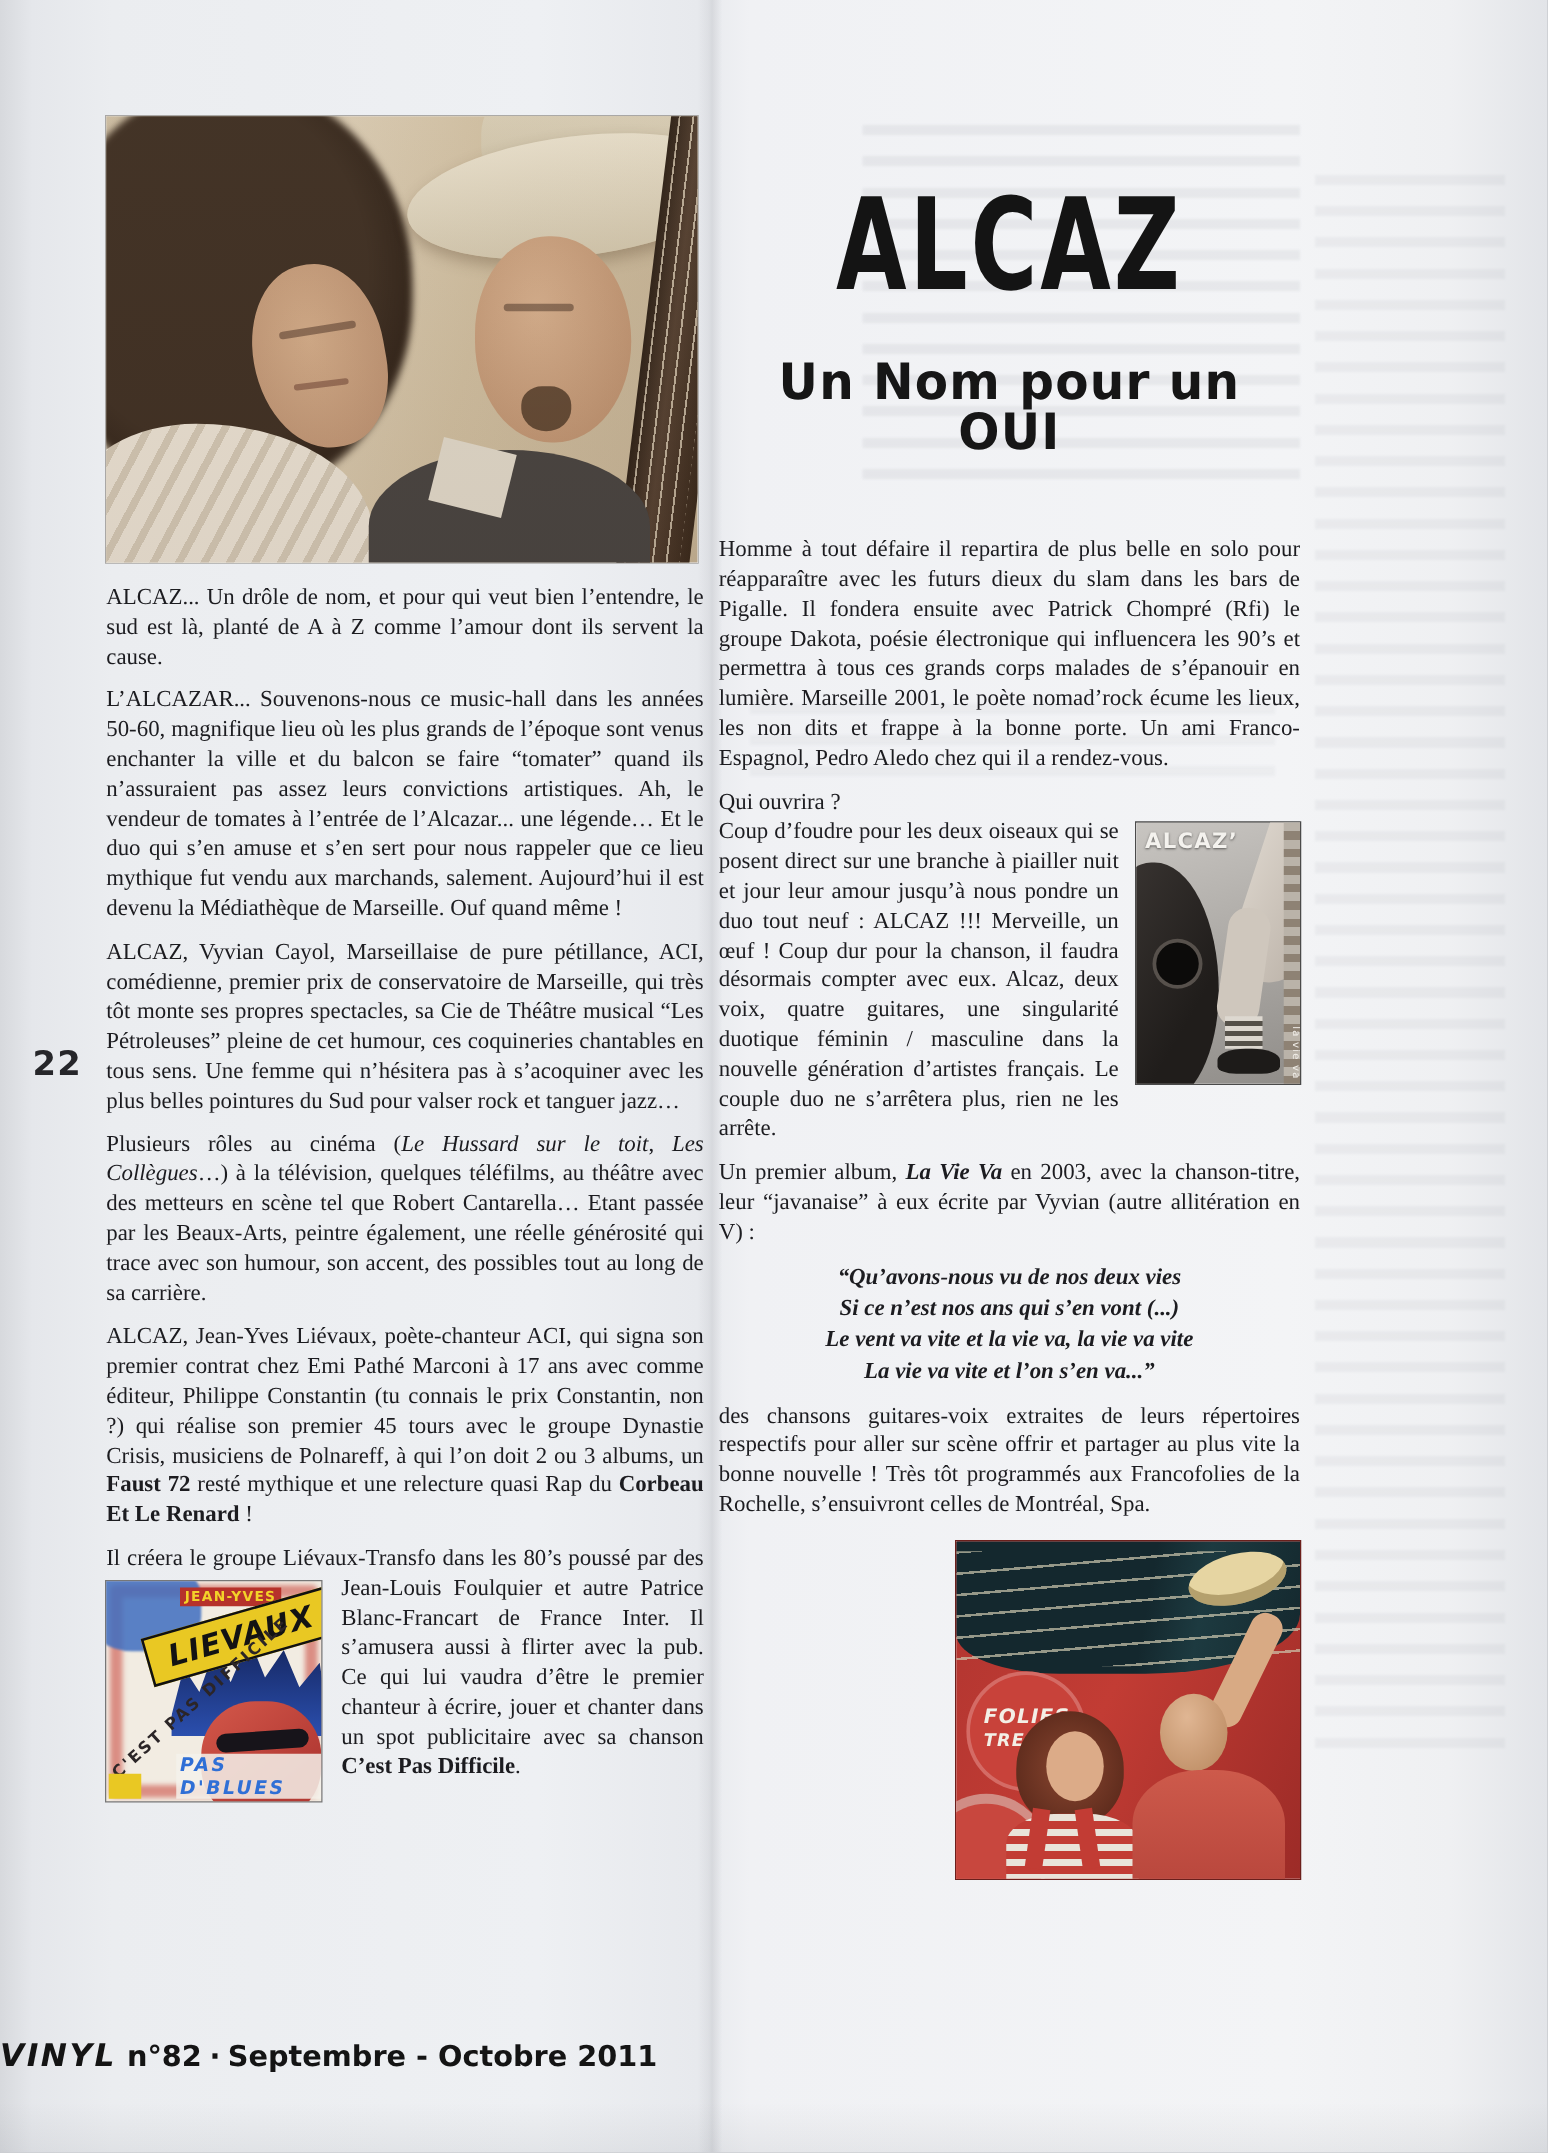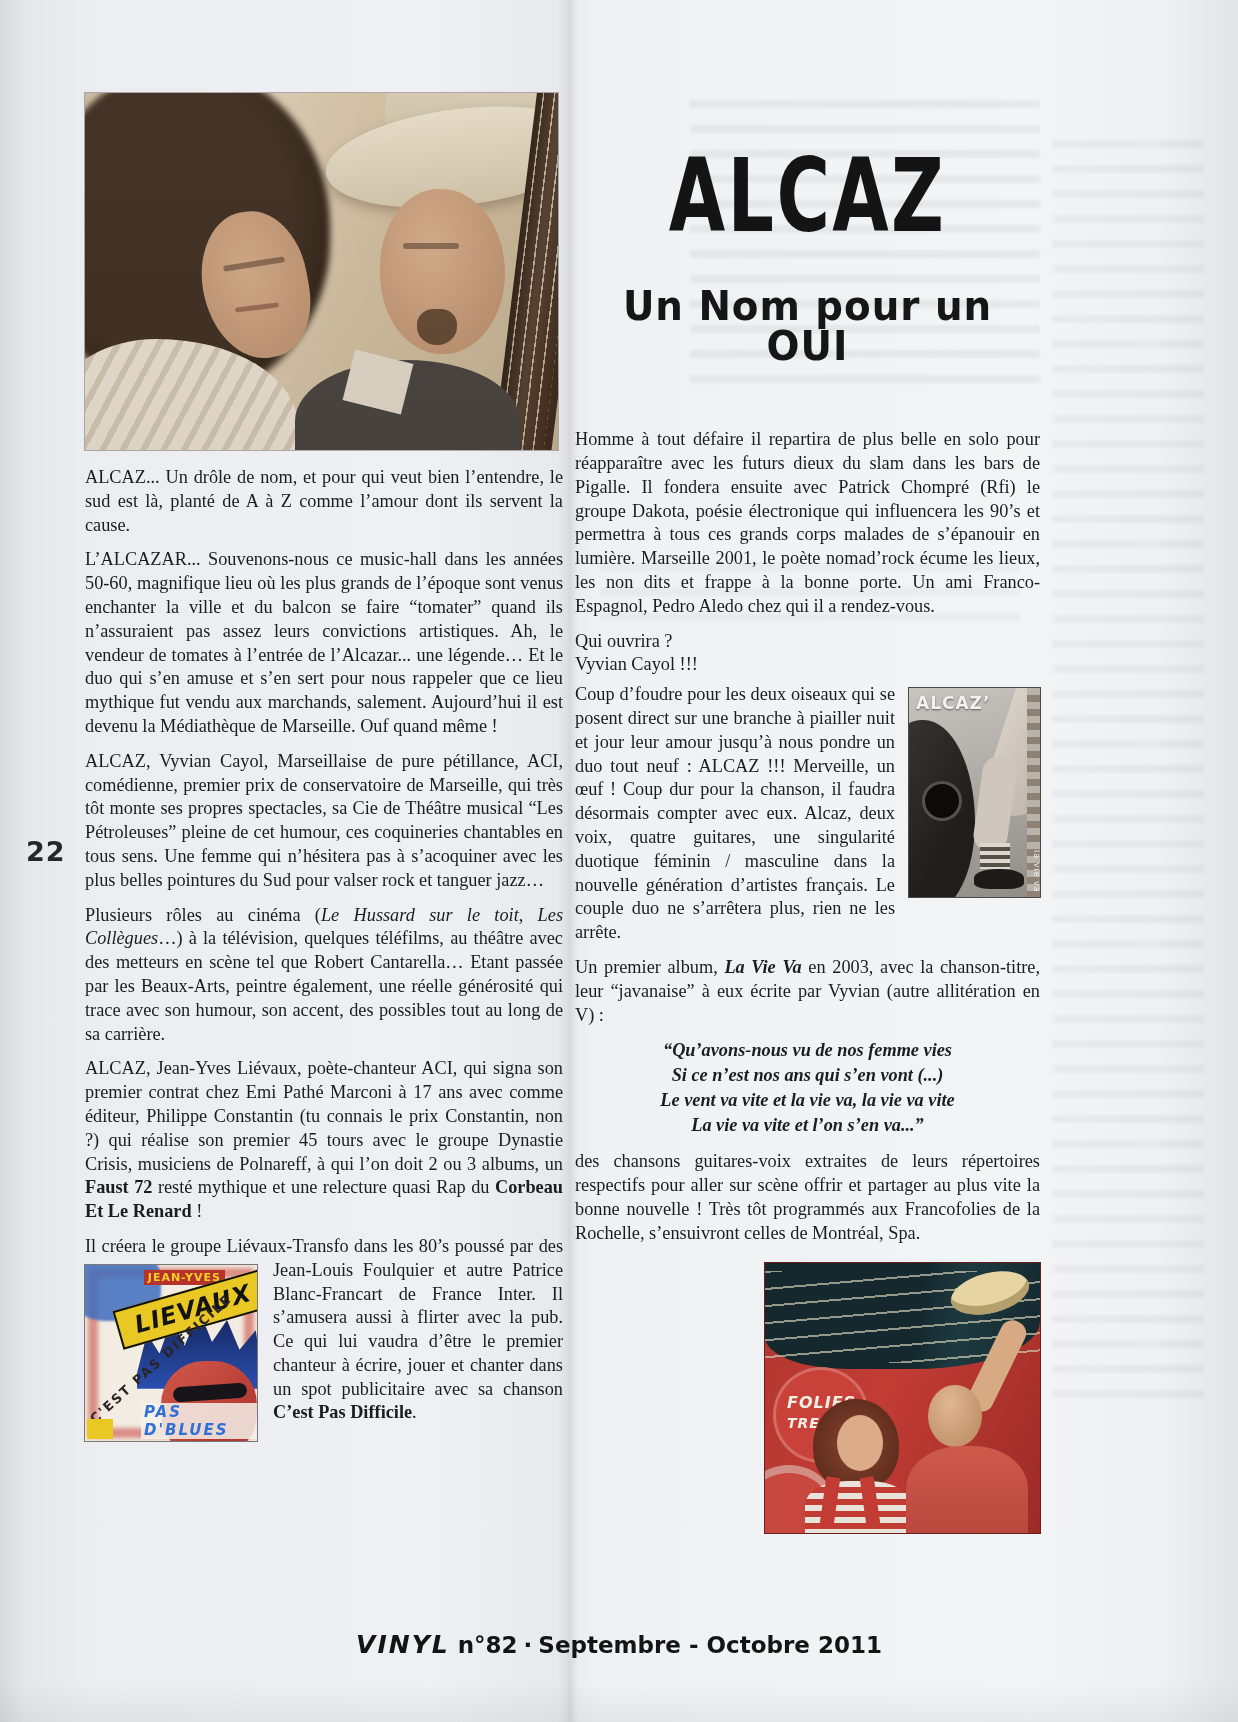--- a/index.html
+++ b/index.html
@@ -31,21 +31,21 @@
 
   h1.art-title{margin:58px 0 0;text-align:center;font:bold 96px/0.95 "DejaVu Sans",sans-serif;
     color:#141414;letter-spacing:3px;transform:scaleX(.76) scaleY(1.06);}
   h2.art-subtitle{margin:44px 0 0;text-align:center;font:bold 40px/1 "DejaVu Sans",sans-serif;
     color:#161616;letter-spacing:1px;transform:scaleX(.97);}
   .first-right{margin-top:62px !important;}
 
   .quote{margin:4px 0 12px;text-align:center;font:bold italic 18.3px/25px "Liberation Serif",serif;font-style:italic;}
   .quote div{white-space:nowrap;}
 
-  .footer{position:absolute;left:0;top:1630px;width:100%;text-align:center;z-index:2;
+  .footer{position:absolute;left:0;top:1630px;width:100%;z-index:2;
     font:bold 23px "DejaVu Sans",sans-serif;color:#141414;}
   .footer .vinyl{font-style:italic;font-size:25px;letter-spacing:2px;margin-right:8px;}
   .footer .sep{margin:0 6px;}
 
   
   .photo-portrait{position:relative;width:473px;height:357px;margin:0 0 16px;overflow:hidden;
     background:linear-gradient(105deg,#cbbda4 0%,#d7cab3 35%,#ccbc9f 60%,#bfae92 100%);
     box-shadow:0 0 0 1px rgba(90,85,75,.45);}
   .photo-portrait *{position:absolute;}
   .w-hair{left:-45px;top:-25px;width:290px;height:330px;border-radius:48%;filter:blur(3px);
@@ -191,38 +191,37 @@
           <span class="lv-corner"></span>
         </span><span>par des Jean-Louis Foulquier et autre Patrice Blanc-Francart de France Inter. Il s’amusera aussi à flirter avec la pub. Ce qui lui vaudra d’être le premier chanteur à écrire, jouer et chanter dans un spot publicitaire avec sa chanson </span><b>C’est Pas Difficile</b><span>.</span></p>
   </div>
 
   <div class="col col-right">
     <h1 class="art-title">ALCAZ</h1>
     <h2 class="art-subtitle">Un Nom pour un OUI</h2>
 
     <p class="first-right">Homme à tout défaire il repartira de plus belle en solo pour réapparaître avec les futurs dieux du slam dans les bars de Pigalle. Il fondera ensuite avec Patrick Chompré (Rfi) le groupe Dakota, poésie électronique qui influencera les 90’s et permettra à tous ces grands corps malades de s’épanouir en lumière. Marseille 2001, le poète nomad’rock écume les lieux, les non dits et frappe à la bonne porte. Un ami Franco-Espagnol, Pedro Aledo chez qui il a rendez-vous.</p>
     <p class="noj tight">Qui ouvrira ?</p>
-    <p class="noj">Vyvian Cayol !!!</p>
 
     <p><span class="album-alcaz">
           <span class="az-guitar"></span>
           <span class="az-hole"></span>
           <span class="az-leg"></span>
           <span class="az-leg2"></span>
           <span class="az-chair"></span>
           <span class="az-sock"></span>
           <span class="az-shoe"></span>
           <span class="az-logo">ALCAZ’</span>
           <span class="az-side">la vie va</span>
         </span><span>Coup d’foudre pour les deux oiseaux qui se posent direct sur une branche à piailler nuit et jour leur amour jusqu’à nous pondre un duo tout neuf : ALCAZ !!! Merveille, un œuf ! Coup dur pour la chanson, il faudra désormais compter avec eux. Alcaz, deux voix, quatre guitares, une singularité duotique féminin / masculine dans la nouvelle génération d’artistes français. Le couple duo ne s’arrêtera plus, rien ne les arrête.</span></p>
 
     <p><span>Un premier album, </span><span class="bi">La Vie Va</span><span> en 2003, avec la chanson-titre, leur “javanaise” à eux écrite par Vyvian (autre allitération en V) :</span></p>
 
     <div class="quote">
-      <div>“Qu’avons-nous vu de nos femme vies</div>
+      <div>“Qu’avons-nous vu de nos deux vies</div>
       <div>Si ce n’est nos ans qui s’en vont (...)</div>
       <div>Le vent va vite et la vie va, la vie va vite</div>
       <div>La vie va vite et l’on s’en va...”</div>
     </div>
 
     <p>des chansons guitares-voix extraites de leurs répertoires respectifs pour aller sur scène offrir et partager au plus vite la bonne nouvelle ! Très tôt programmés aux Francofolies de la Rochelle, s’ensuivront celles de Montréal, Spa.</p>
 
     <p><span class="stage-photo">
           <span class="st-dark"></span>
           <span class="st-strings"></span>

